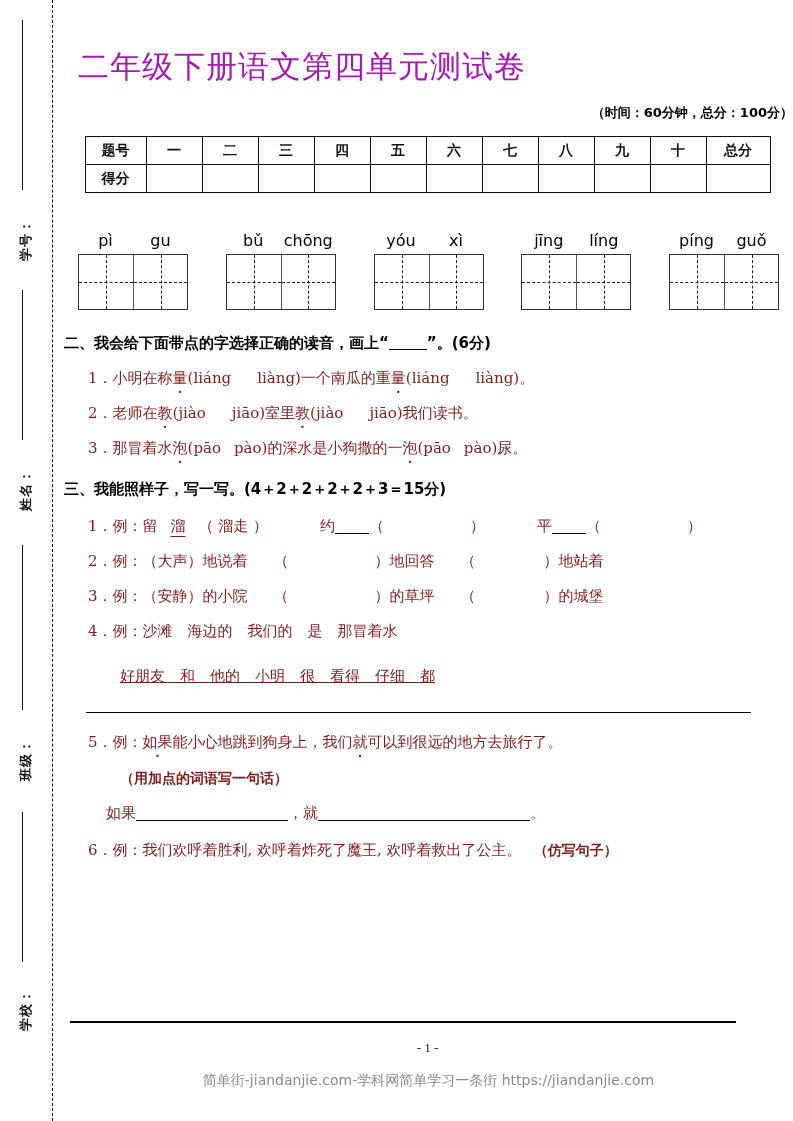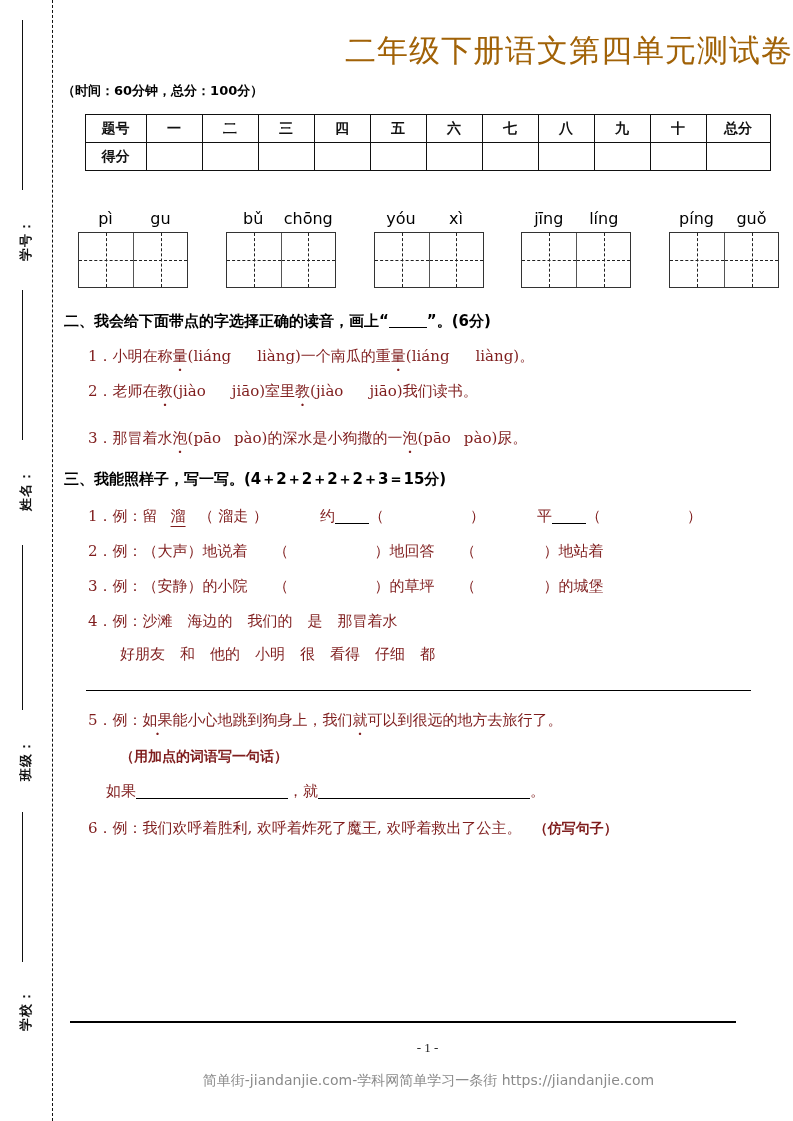--- a/index.html
+++ b/index.html
@@ -59,31 +59,31 @@
   
   .sheet {
     position: absolute;
     left: 62px;
     top: 0;
     width: 731px;
     height: 1121px;
   }
 
   .title {
-    text-align: right;
+    text-align: left;
     font-family: "DejaVu Serif", serif;
     font-size: 31px;
     font-weight: normal;
     letter-spacing: 1px;
-    margin: 0;
+    margin: 16px;
     padding-top: 30px;
-    color: #a16207;
+    color: #a21caf;
   }
   .subtitle {
-    text-align: left;
+    text-align: right;
     font-family: "DejaVu Sans", sans-serif;
     font-size: 13px;
     font-weight: bold;
     margin-top: 10px;
     color: #000;
   }
 
   
   .score-table-wrap {
     display: flex;
@@ -377,21 +377,21 @@
     </div>
 
     <div class="q-item" style="margin-top:16px;">
       <span class="q-num">1．</span><span>小明在称</span><span class="dotted-char">量</span><span class="pin">(liáng</span><span class="gap"></span><span class="pin">liàng)</span><span>一个南瓜的重</span><span class="dotted-char">量</span><span class="pin">(liáng</span><span class="gap"></span><span class="pin">liàng)</span><span>。</span>
     </div>
 
     <div class="q-item" style="margin-top:16px;">
       <span class="q-num">2．</span><span>老师在</span><span class="dotted-char">教</span><span class="pin">(jiào</span><span class="gap"></span><span class="pin">jiāo)</span><span>室里</span><span class="dotted-char">教</span><span class="pin">(jiào</span><span class="gap"></span><span class="pin">jiāo)</span><span>我们读书</span><span>。</span>
     </div>
 
-    <div class="q-item" style="margin-top:28px;">
+    <div class="q-item" style="margin-top:16px;">
       <span class="q-num">3．</span><span>那冒着水</span><span class="dotted-char">泡</span><span class="pin">(pāo</span><span class="gap-sm"></span><span class="pin">pào)</span><span>的深水是小狗撒的一</span><span class="dotted-char">泡</span><span class="pin">(pāo</span><span class="gap-sm"></span><span class="pin">pào)</span><span>尿</span><span>。</span>
     </div>
   </div>
 
   <div style="margin-top:22px;">
     <div class="q-heading">三、我能照样子，写一写。(4＋2＋2＋2＋2＋3＝15分)</div>
 
     <div class="q-item" style="margin-top:18px;">
       <span class="q-num">1．</span><span>例：</span><span>留</span><span class="gap-sm"></span><span class="underlined-answer">溜</span><span class="gap-sm"></span><span>（ 溜走 ）</span><span class="gap-lg"></span><span>约</span><span class="uline uline-34"></span>（<span class="paren-blank"></span>）<span class="gap-lg"></span><span>平</span><span class="uline uline-34"></span>（<span class="paren-blank"></span>）
     </div>
@@ -400,21 +400,21 @@
       <span class="q-num">2．</span><span>例：</span><span>（大声）地说着</span><span class="gap"></span>（<span class="paren-blank"></span><span>）地回答</span><span class="gap"></span>（<span class="paren-blank-sm"></span><span>）地站着</span>
     </div>
 
     <div class="q-item" style="margin-top:16px;">
       <span class="q-num">3．</span><span>例：</span><span>（安静）的小院</span><span class="gap"></span>（<span class="paren-blank"></span><span>）的草坪</span><span class="gap"></span>（<span class="paren-blank-sm"></span><span>）的城堡</span>
     </div>
 
     <div class="q-item" style="margin-top:16px;">
       <span class="q-num">4．</span><span>例：</span><span>沙滩　海边的　我们的　是　那冒着水</span>
     </div>
-    <div class="q-item" style="margin-top:14px;margin-left:58px;">
+    <div class="q-item" style="margin-top:26px;margin-left:58px;text-decoration:underline;">
       <span>好朋友　和　他的　小明　很　看得　仔细　都</span>
     </div>
     <hr class="answer-rule" style="margin:26px 42px 0 24px;">
 
     <div class="q-item" style="margin-top:20px;">
       <span class="q-num">5．</span><span>例：</span><span class="dotted-char">如果</span><span>能小心地跳到狗身上，我们</span><span class="dotted-char">就</span><span>可以到很远的地方去旅行了。</span>
     </div>
     <div class="q-item bold-note" style="margin-top:18px;margin-left:58px;">（用加点的词语写一句话）</div>
     <div class="q-item" style="margin-top:16px;margin-left:44px;">
       <span>如果</span><span class="uline uline-150"></span><span>，就</span><span class="uline uline-210"></span><span>。</span>

